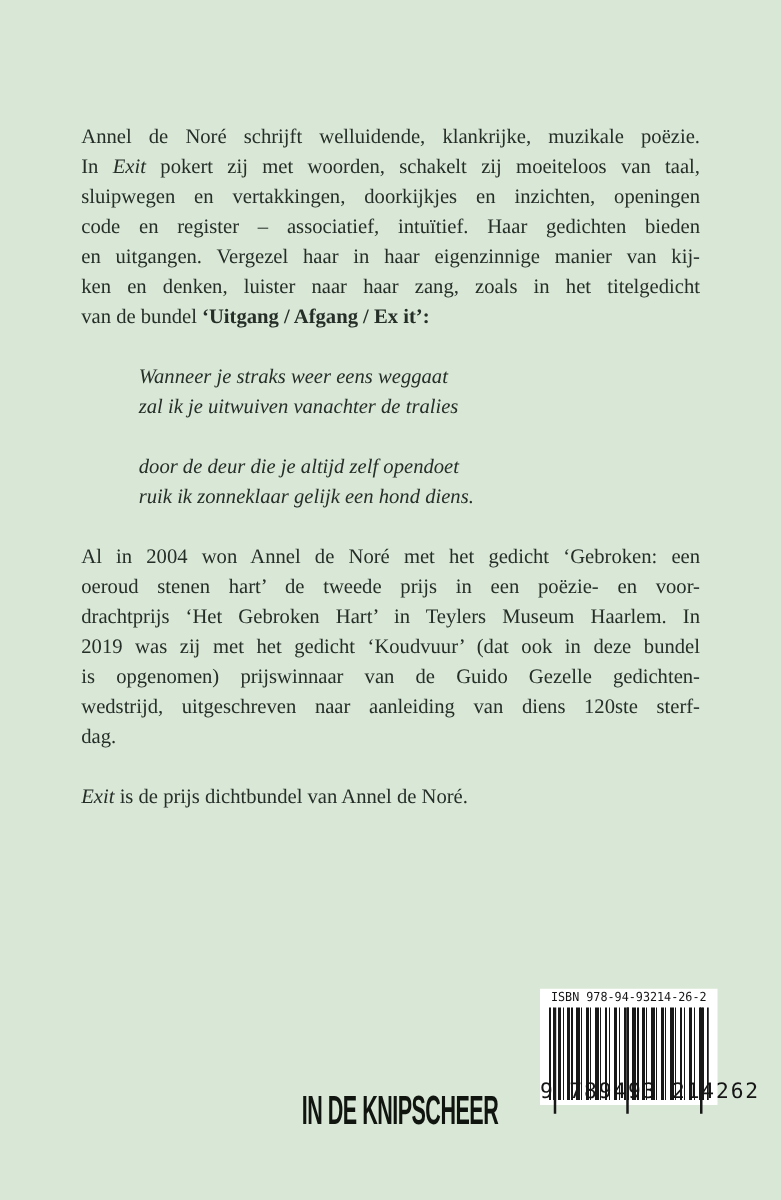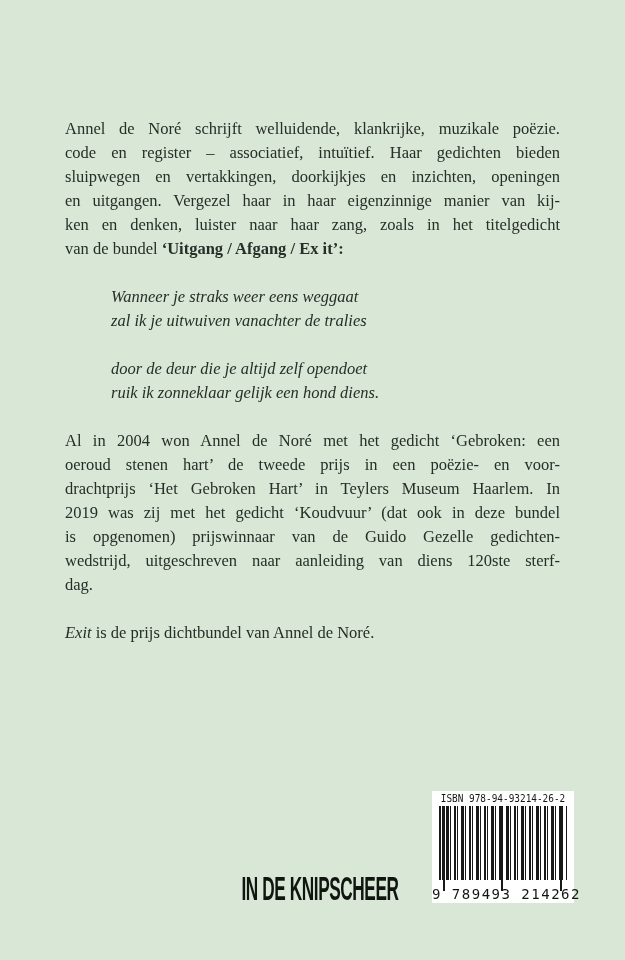--- a/index.html
+++ b/index.html
@@ -15,21 +15,20 @@
     font-family: "Liberation Serif", serif;
     color: #262e28;
   }
   .blurb {
     position: absolute;
     top: 97px;
     left: 65px;
     width: 495px;
     font-size: 16.5px;
     line-height: 24px;
-    margin-top: 20px;
   }
   .block { margin-bottom: 24px; }
   .block.poem { margin-left: 46px; font-style: italic; }
   .blurb .block:last-child { margin-top: 6px; }
   .line { white-space: normal; }
   .line.just {
     text-align: justify;
     text-align-last: justify;
   }
   .em { font-style: italic; }
@@ -47,21 +46,21 @@
     letter-spacing: -0.5px;
     color: #10150f;
     white-space: nowrap;
   }
 
   .barcode-box {
     position: absolute;
     left: 432px;
     top: 791px;
     width: 142px;
-    height: 112px;
+    height: 93px;
     background: #ffffff;
   }
   .isbn-label {
     position: absolute;
     top: 2px;
     left: 0; right: 0;
     text-align: center;
     font-family: "DejaVu Sans Mono", monospace;
     font-size: 10px;
     color: #151515;
@@ -89,34 +88,35 @@
   }
   .guard.g1 { left: 11px; }
   .guard.g2 { left: 69px; }
   .guard.g3 { left: 128px; }
   .barcode-digits {
     position: absolute;
     bottom: 1px;
     left: 0; right: 0;
     text-align: right;
     font-family: "DejaVu Sans Mono", monospace;
-    font-size: 14px;
+    font-size: 17px;
     letter-spacing: 1.5px;
     color: #151515;
     white-space: nowrap;
   }
 </style>
 </head>
 <body>
 
 <div class="blurb">
     <div class="block paragraph">
       <div class="line just"><span>Annel de Noré schrijft welluidende, klankrijke, muzikale poëzie.</span></div>
+      <div class="line just"><span>In </span><span class="em">Exit</span><span> pokert zij met woorden, schakelt zij moeiteloos van taal,</span></div>
+      <div class="line just"><span>sluipwegen en vertakkingen, doorkijkjes en inzichten, openingen</span></div>
       <div class="line just"><span>code en register – associatief, intuïtief. Haar gedichten bieden</span></div>
-      <div class="line just"><span>sluipwegen en vertakkingen, doorkijkjes en inzichten, openingen</span></div>
       <div class="line just"><span>en uitgangen. Vergezel haar in haar eigenzinnige manier van kij-</span></div>
       <div class="line just"><span>ken en denken, luister naar haar zang, zoals in het titelgedicht</span></div>
       <div class="line"><span>van de bundel </span><span class="strong">‘Uitgang / Afgang / Ex it’:</span></div>
     </div>
     <div class="block poem">
       <div class="line"><span>Wanneer je straks weer eens weggaat</span></div>
       <div class="line"><span>zal ik je uitwuiven vanachter de tralies</span></div>
     </div>
     <div class="block poem">
       <div class="line"><span>door de deur die je altijd zelf opendoet</span></div>

